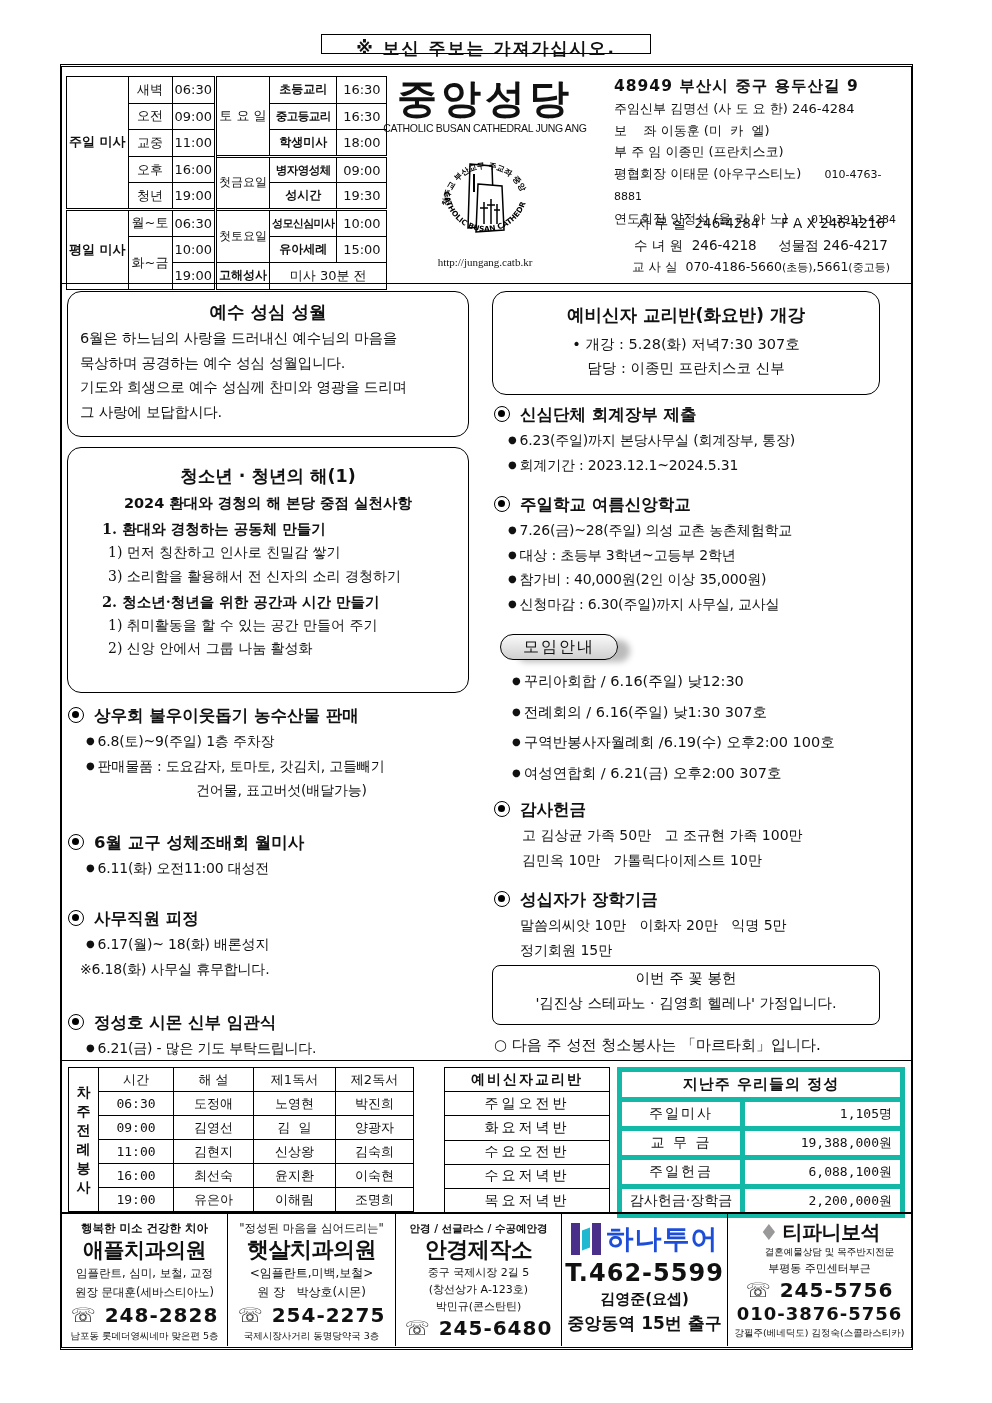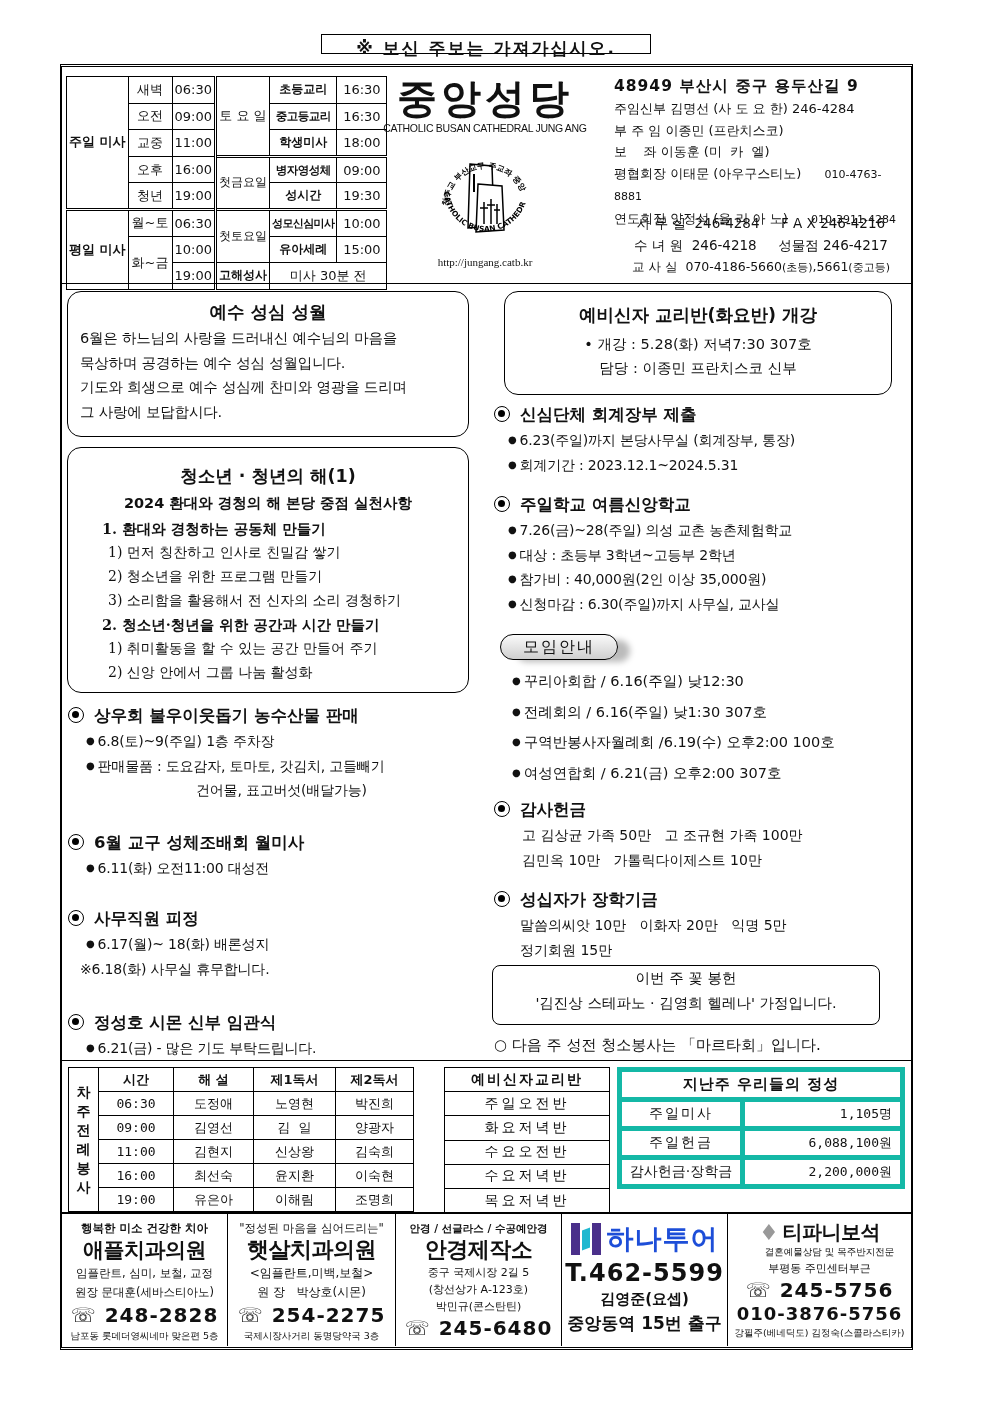--- a/index.html
+++ b/index.html
@@ -33,31 +33,31 @@
   .b2-sub { font-weight: bold; font-size: 14.5px; text-align: center; line-height: 26px; }
   .b2-l1 { font-family: "DejaVu Serif", serif; font-weight: bold; font-size: 14.5px; line-height: 25px; padding-left: 24px; white-space: nowrap; }
   .b2-l2 { font-family: "DejaVu Serif", serif; font-size: 14px; line-height: 23.8px; padding-left: 30px; white-space: nowrap; }
   .sec { width: 410px; }
   .sec-title { font-weight: bold; font-size: 16.5px; line-height: 26px; white-space: nowrap; }
   .sec-title .bullet { display: inline-block; width: 16px; height: 16px; border: 1.5px solid #000; border-radius: 50%; position: relative; vertical-align: -2px; margin-right: 10px; }
   .sec-title .bullet::after { content: ""; position: absolute; left: 3px; top: 3px; width: 7px; height: 7px; background: #000; border-radius: 50%; }
   .sec-item { font-size: 14px; line-height: 24.5px; padding-left: 18px; white-space: nowrap; letter-spacing: -0.2px; }
   .sec-item .dot { font-size: 10px; margin-right: 3px; vertical-align: 2px; }
   .sec-plain { font-size: 14px; line-height: 24.5px; padding-left: 28px; white-space: nowrap; }
-  .box3 { left: 492px; top: 291px; width: 388px; height: 104px; padding: 6px 12px; text-align: center; margin-left: 12px; }
+  .box3 { left: 492px; top: 291px; width: 388px; height: 104px; padding: 6px 12px; text-align: center; }
   .b3-title { font-weight: bold; font-size: 17.5px; line-height: 34px; }
   .b3-item { font-size: 14.5px; line-height: 24px; }
   .pill { left: 500px; top: 634px; width: 118px; height: 26px; border: 1.3px solid #000; border-radius: 13px; background: linear-gradient(#fafafa, #cfcfcf); font-size: 16px; text-align: center; line-height: 24px; letter-spacing: 2px; box-shadow: 14px 4px 6px -2px #bbb; }
   .meet-item { font-size: 14.5px; line-height: 29.5px; padding-left: 18px; white-space: nowrap; }
   .box4 { left: 492px; top: 965px; width: 388px; height: 60px; padding: 0 10px; text-align: center; font-size: 14.5px; line-height: 25px; }
   .next-week { left: 494px; top: 1036px; font-size: 15px; white-space: nowrap; }
   .hr2 { left: 62px; top: 1060px; width: 849px; border-top: 1.5px solid #000; }
   .duty { left: 68px; top: 1067px; font-size: 13px; }
   .duty td, .duty th { border: 1px solid #000; text-align: center; height: 24px; }
-  .duty th { font-weight: bold; font-size: 13px; }
+  .duty th { font-weight: normal; font-size: 13px; }
   .duty .vert { width: 30px; font-weight: bold; line-height: 19px; font-size: 14px; }
   .duty .time { font-family: "DejaVu Sans Mono", monospace; font-size: 13px; }
   .cat { left: 444px; top: 1067px; font-size: 14px; }
   .cat td, .cat th { border: 1px solid #000; text-align: center; height: 24.2px; width: 165px; letter-spacing: 3px; }
   .cat th { letter-spacing: 2px; }
   .off { left: 617px; top: 1067px; font-size: 14px; }
   .off td, .off th { border: 5px solid #14b8a6; height: 29px; }
   .off th { height: 30px; font-size: 15px; letter-spacing: 1px; }
   .off td.l { width: 123px; text-align: center; letter-spacing: 2px; }
   .off td.r { width: 160px; text-align: right; padding-right: 8px; font-family: "DejaVu Sans Mono", monospace; font-size: 13px; padding-left: 35px; }
@@ -157,22 +157,22 @@
       <path id="arcBot" d="M14 48 A42 42 0 0 0 96 58" fill="none"></path>
       <text font-size="7.5" font-weight="bold" font-family="DejaVu Sans, sans-serif"><textPath href="#arcBot">CATHOLIC BUSAN CATHEDRAL JUNG ANG</textPath></text>
     </svg>
   </div>
   <div class="url">http://jungang.catb.kr</div>
 </div>
 
 <div class="abs info">
   <div class="addr">48949 부산시 중구 용두산길 9</div>
   <div><span>주임신부</span> <span>김명선 (사 도 요 한)</span> <span>246-4284</span></div>
+  <div style="white-space:pre"><span>보    좌</span> <span>이동훈 (미  카  엘)</span></div>
   <div><span>부 주 임</span> <span>이종민 (프란치스코)</span></div>
-  <div style="white-space:pre"><span>보    좌</span> <span>이동훈 (미  카  엘)</span></div>
   <div><span>평협회장</span> <span>이태문 (아우구스티노)</span> <span class="small">010-4763-8881</span></div>
   <div><span>연도회장</span> <span>양정석 (율 리 아 노)</span> <span class="small">010-3911-4284</span></div>
 </div>
 <div class="abs info2">
   <div><span>사 무 실</span>&nbsp; <span>246-4284</span>&nbsp;&nbsp;&nbsp;&nbsp; <span>F A X</span> <span>246-4216</span></div>
   <div><span>수 녀 원</span>&nbsp; <span>246-4218</span>&nbsp;&nbsp;&nbsp;&nbsp; <span>성물점</span> <span>246-4217</span></div>
   <div style="font-size:12.5px"><span>교 사 실</span>&nbsp; <span>070-4186-5660</span><span class="small">(초등)</span><span>,5661</span><span class="small">(중고등)</span></div>
 </div>
 
 <div class="abs hr"></div>
@@ -183,21 +183,20 @@
   <div class="box-text">묵상하며 공경하는 예수 성심 성월입니다.</div>
   <div class="box-text">기도와 희생으로 예수 성심께 찬미와 영광을 드리며</div>
   <div class="box-text">그 사랑에 보답합시다.</div>
 </div>
 
 <div class="abs box box2">
   <div class="box-title">청소년 · 청년의 해(1)</div>
   <div class="b2-sub">2024 환대와 경청의 해 본당 중점 실천사항</div>
   <div class="b2-l1">1. 환대와 경청하는 공동체 만들기</div>
   <div class="b2-l2">1) 먼저 칭찬하고 인사로 친밀감 쌓기</div>
-  <div class="b2-l2">2) 청소년을 위한 프로그램 만들기</div>
   <div class="b2-l2">3) 소리함을 활용해서 전 신자의 소리 경청하기</div>
   <div class="b2-l1">2. 청소년·청년을 위한 공간과 시간 만들기</div>
   <div class="b2-l2">1) 취미활동을 할 수 있는 공간 만들어 주기</div>
   <div class="b2-l2">2) 신앙 안에서 그룹 나눔 활성화</div>
 </div>
 
 <div class="abs sec" style="left:68px;top:703px">
   <div class="sec-title"><span class="bullet"></span><span>상우회 불우이웃돕기 농수산물 판매</span></div>
   <div class="sec-item"><span class="dot">●</span><span>6.8(토)~9(주일) 1층 주차장</span></div>
   <div class="sec-item"><span class="dot">●</span><span>판매물품 : 도요감자, 토마토, 갓김치, 고들빼기</span></div>
@@ -340,20 +339,24 @@
 <table class="abs off">
   <tbody>
       <tr>
         <th colspan="2">지난주 우리들의 정성</th>
       </tr>
   <tr>
         <td class="l">주일미사</td>
         <td class="r">1,105명</td>
       </tr>
   <tr>
+        <td class="l">교 무 금</td>
+        <td class="r">19,388,000원</td>
+      </tr>
+  <tr>
         <td class="l">주일헌금</td>
         <td class="r">6,088,100원</td>
       </tr>
   <tr>
         <td class="l" style="letter-spacing:0">감사헌금·장학금</td>
         <td class="r">2,200,000원</td>
       </tr>
 </tbody>
   </table>
 

